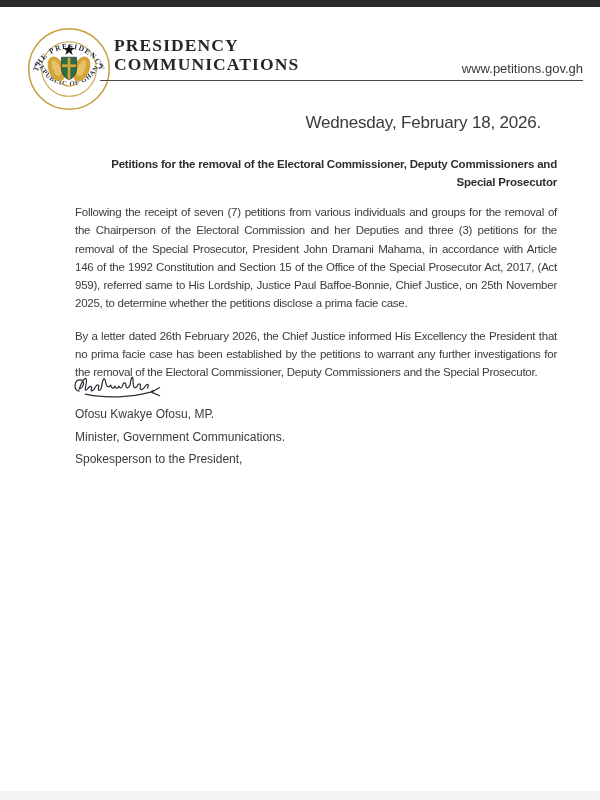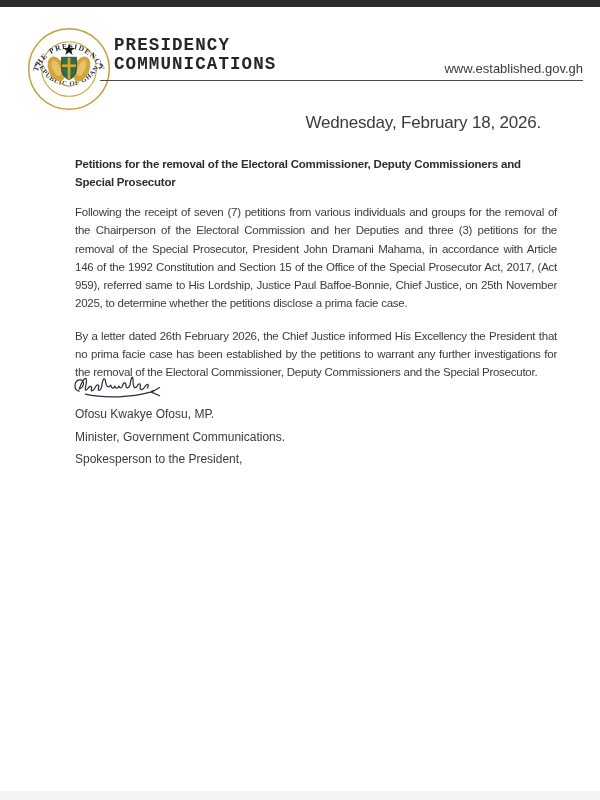--- a/index.html
+++ b/index.html
@@ -29,21 +29,21 @@
     background: #f4f4f4;
   }
   .seal {
     position: absolute;
     left: 27px; top: 27px;
     width: 84px; height: 84px;
   }
   .org-title {
     position: absolute;
     left: 114px; top: 36px;
-    font-family: Liberation Mono, monospace;
+    font-family: Liberation Serif, serif;
     font-weight: bold;
     font-size: 17.5px;
     line-height: 19px;
     letter-spacing: 1.1px;
     color: #262626;
   }
   .website {
     position: absolute;
     top: 61px; right: 17px;
     font-size: 13px;
@@ -62,21 +62,21 @@
     color: #3a3a3a;
   }
   .content {
     position: absolute;
     left: 75px; top: 155px;
     width: 482px;
   }
   .letter-title {
     font-size: 11.5px;
     font-weight: bold;
-    text-align: left;
+    text-align: right;
     letter-spacing: -0.2px;
     line-height: 18px;
     color: #2e2e2e;
     margin: 0 0 8px 0;
   }
   .letter-para {
     font-size: 11.5px;
     letter-spacing: -0.25px;
     line-height: 18.3px;
     text-align: justify;
@@ -133,21 +133,21 @@
       <rect x="41.5" y="44.5" width="17" height="3.2" fill="#d2a43a"></rect>
       <path d="M38,65 q12 9 24 0 q-4 6 -12 6 q-8 0 -12 -6 z" fill="#c79e3d"></path>
     </g>
   </svg>
 
   <div class="org-title">
     <div>PRESIDENCY</div>
     <div>COMMUNICATIONS</div>
   </div>
 
-  <div class="website">www.established.gov.gh</div>
+  <div class="website">www.petitions.gov.gh</div>
 
   <div class="header-rule"></div>
 
   <div class="date-line">Wednesday, February 18, 2026.</div>
 
   <div class="content">
     <p class="letter-title">Petitions for the removal of the Electoral Commissioner, Deputy Commissioners and Special Prosecutor</p>
     <p class="letter-para">Following the receipt of seven (7) petitions from various individuals and groups for the removal of the Chairperson of the Electoral Commission and her Deputies and three (3) petitions for the removal of the Special Prosecutor, President John Dramani Mahama, in accordance with Article 146 of the 1992 Constitution and Section 15 of the Office of the Special Prosecutor Act, 2017, (Act 959), referred same to His Lordship, Justice Paul Baffoe-Bonnie, Chief Justice, on 25th November 2025, to determine whether the petitions disclose a prima facie case.</p>
     <p class="letter-para">By a letter dated 26th February 2026, the Chief Justice informed His Excellency the President that no prima facie case has been established by the petitions to warrant any further investigations for the removal of the Electoral Commissioner, Deputy Commissioners and the Special Prosecutor.</p>
   </div>

